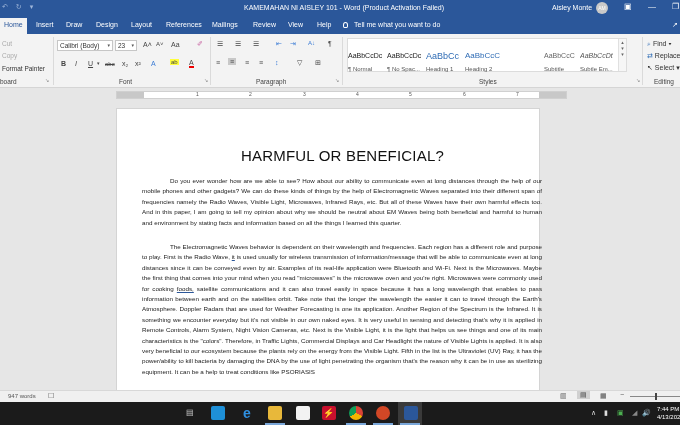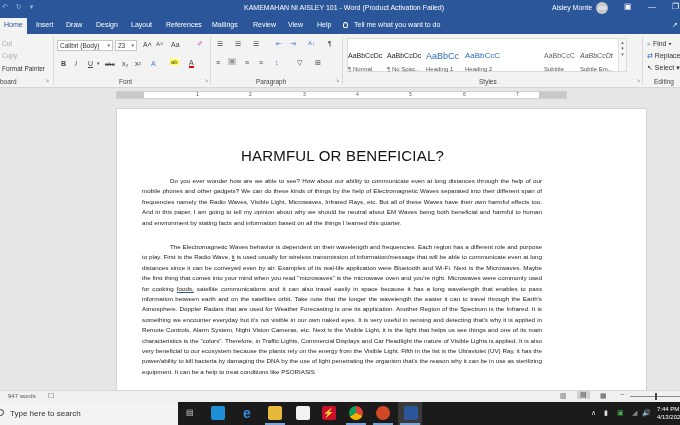--- a/index.html
+++ b/index.html
@@ -28,21 +28,21 @@
   .style-item .prev { display: block; font-size: 7.5px; color: #222; white-space: nowrap; overflow: hidden; height: 14px; line-height: 14px; }
   .style-item .nm { display: block; font-size: 6px; color: #555; margin-top: 3px; white-space: nowrap; }
   .gal-scroll { position: absolute; right: 0; top: 0; width: 8px; height: 32px; border-left: 1px solid #e0e0e0; background: #f6f6f6; font-size: 5px; text-align: center; color: #666; }
   .edit-item { position: absolute; left: 647px; font-size: 7px; color: #333; white-space: nowrap; }
   .rulerarea { position: absolute; left: 0; top: 88px; width: 680px; height: 14px; background: #e6e6e6; }
   .ruler { position: absolute; left: 116px; top: 3px; width: 451px; height: 8px; background: #fff; border: 1px solid #d0d0d0; }
   .ruler .margin-l { position: absolute; left: 0; top: 0; width: 27px; height: 6px; background: #c8c8c8; }
   .ruler .margin-r { position: absolute; right: 0; top: 0; width: 27px; height: 6px; background: #c8c8c8; }
   .ruler .num { position: absolute; top: -1px; font-size: 5px; color: #555; }
   .docarea { position: absolute; left: 0; top: 102px; width: 680px; height: 288px; background: #e6e6e6; overflow: hidden; }
-  .page { position: absolute; left: 116px; top: 6px; width: 531px; height: 290px; background: #fff; border: 1px solid #d4d4d4; }
+  .page { position: absolute; left: 116px; top: 6px; width: 424px; height: 290px; background: #fff; border: 1px solid #d4d4d4; }
   .doc-title { position: absolute; left: 0; top: 38px; width: 451px; text-align: center; font-size: 15px; color: #111; letter-spacing: 0.2px; }
   .para { position: absolute; left: 25px; width: 400px; font-size: 6.25px; line-height: 10.4px; color: #222; text-align: justify; text-indent: 28px; }
   .para .u { text-decoration: underline; text-decoration-color: #2b579a; }
   .statusbar { position: absolute; left: 0; top: 390px; width: 680px; height: 12px; background: #f0f0f0; border-top: 1px solid #d8d8d8; font-size: 6px; color: #555; }
   .taskbar { position: absolute; left: 0; top: 402px; width: 680px; height: 23px; background: #1b1b1b; }
   .tb-search { position: absolute; left: 0; top: 0; width: 178px; height: 23px; background: #f3f3f3; font-size: 8px; color: #333; }
   .tb-search .txt { position: absolute; left: 10px; top: 7px; }
   .tb-search .mag { position: absolute; left: -3px; top: 7px; width: 7px; height: 7px; border: 1px solid #333; border-radius: 50%; }
   .tb-icon { position: absolute; top: 4px; width: 14px; height: 14px; border-radius: 2px; }
   .tb-underline { position: absolute; top: 21px; width: 20px; height: 2px; background: #7aa7d9; }
@@ -205,24 +205,20 @@
   <span style="position:absolute; left:48px; top:1px; font-size:7px;">☐</span>
   <span style="position:absolute; left:560px; top:1px; font-size:7px;">▥</span>
   <span style="position:absolute; left:577px; top:0px; font-size:7px; background:#d0d0d0; padding:0 3px;">▤</span>
   <span style="position:absolute; left:600px; top:1px; font-size:7px;">▦</span>
   <span style="position:absolute; left:620px; top:0px; font-size:7px;">−</span>
   <span style="position:absolute; left:630px; top:5px; width:50px; height:1px; background:#888;"></span>
   <span style="position:absolute; left:655px; top:2px; width:2px; height:7px; background:#444;"></span>
 </div>
 
 <div class="taskbar">
-  <div class="tb-search">
-    <span class="mag"></span>
-    <span class="txt">Type here to search</span>
-  </div>
   <span style="position:absolute; left:186px; top:6px; color:#ccc; font-size:8px;">▤</span>
   <span class="tb-icon" style="left:211px; background:#1e90d8;"></span>
   <span class="tb-icon" style="left:240px; background:transparent; color:#2f8fe0; font-size:14px; font-weight:bold; line-height:14px; text-align:center;">e</span>
   <span class="tb-icon" style="left:268px; background:#e8b83a;"></span>
   <span class="tb-underline" style="left:265px;"></span>
   <span class="tb-icon" style="left:296px; background:#f2f2f2;"></span>
   <span class="tb-icon" style="left:322px; background:#c8102e; color:#fff; font-size:9px; text-align:center; line-height:14px;">⚡</span>
   <span class="tb-icon" style="left:349px; border-radius:50%; background:conic-gradient(#db4437 0 33%, #f4b400 0 66%, #0f9d58 0);"></span>
   <span class="tb-underline" style="left:346px;"></span>
   <span class="tb-icon" style="left:376px; border-radius:50%; background:#d24726;"></span>

